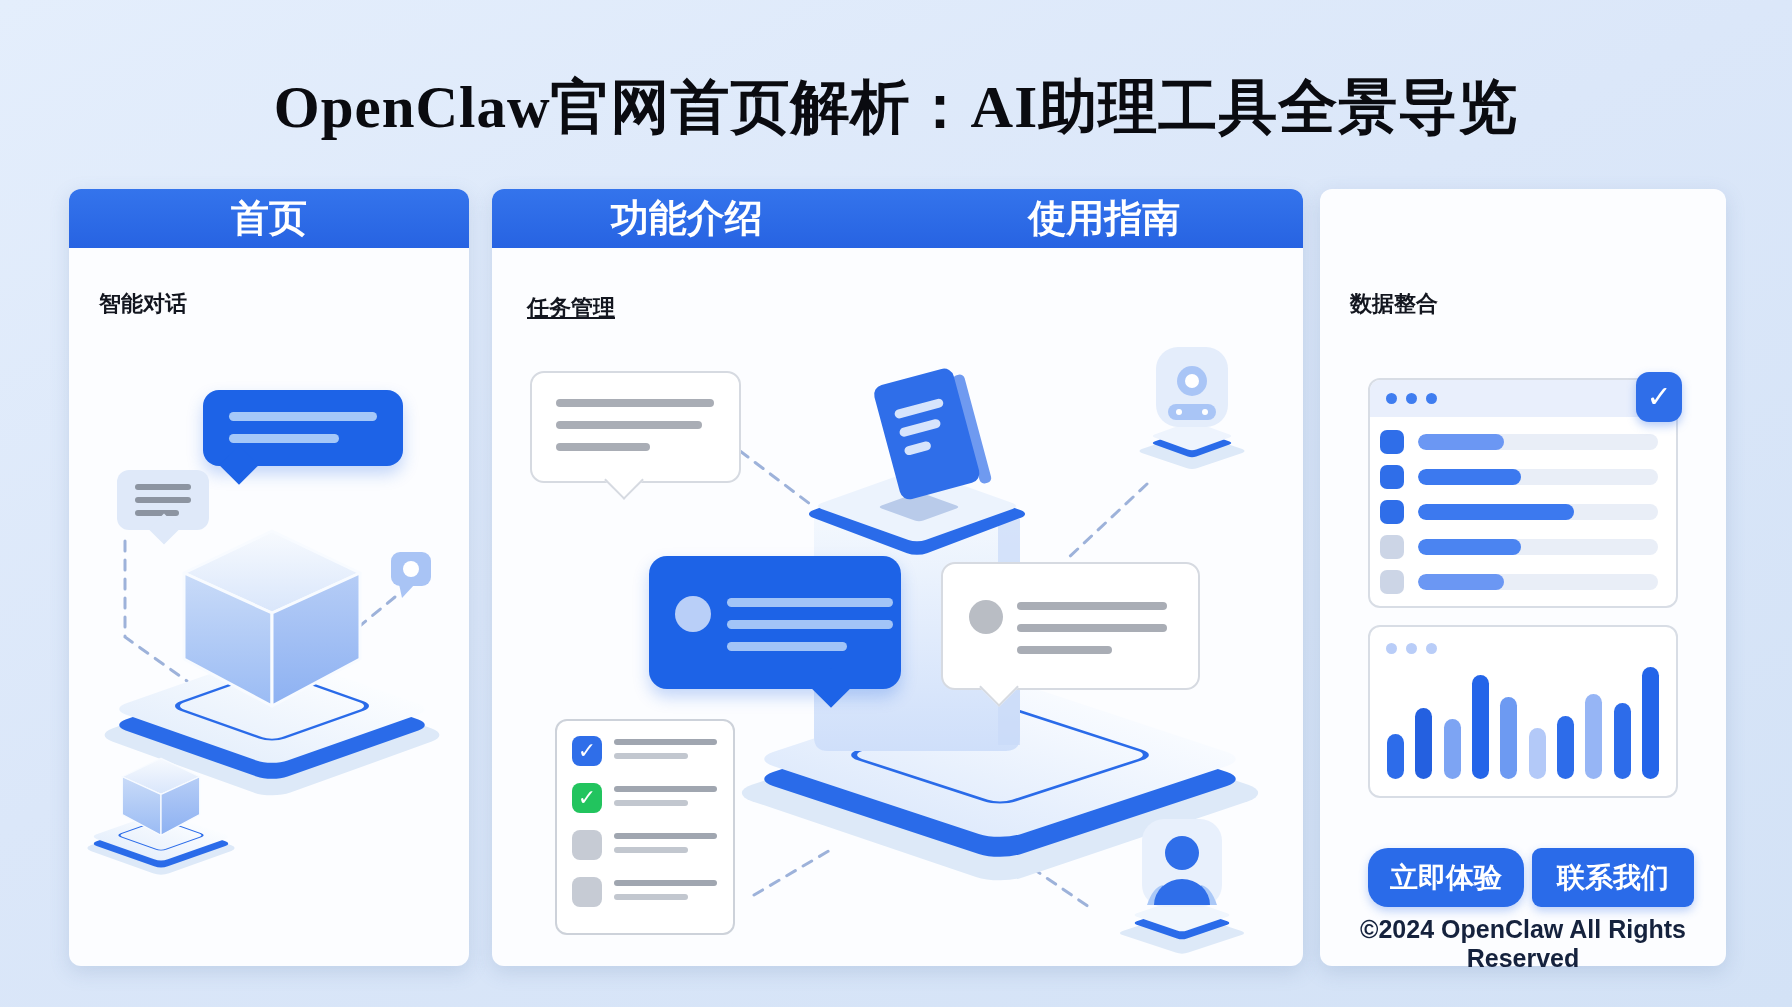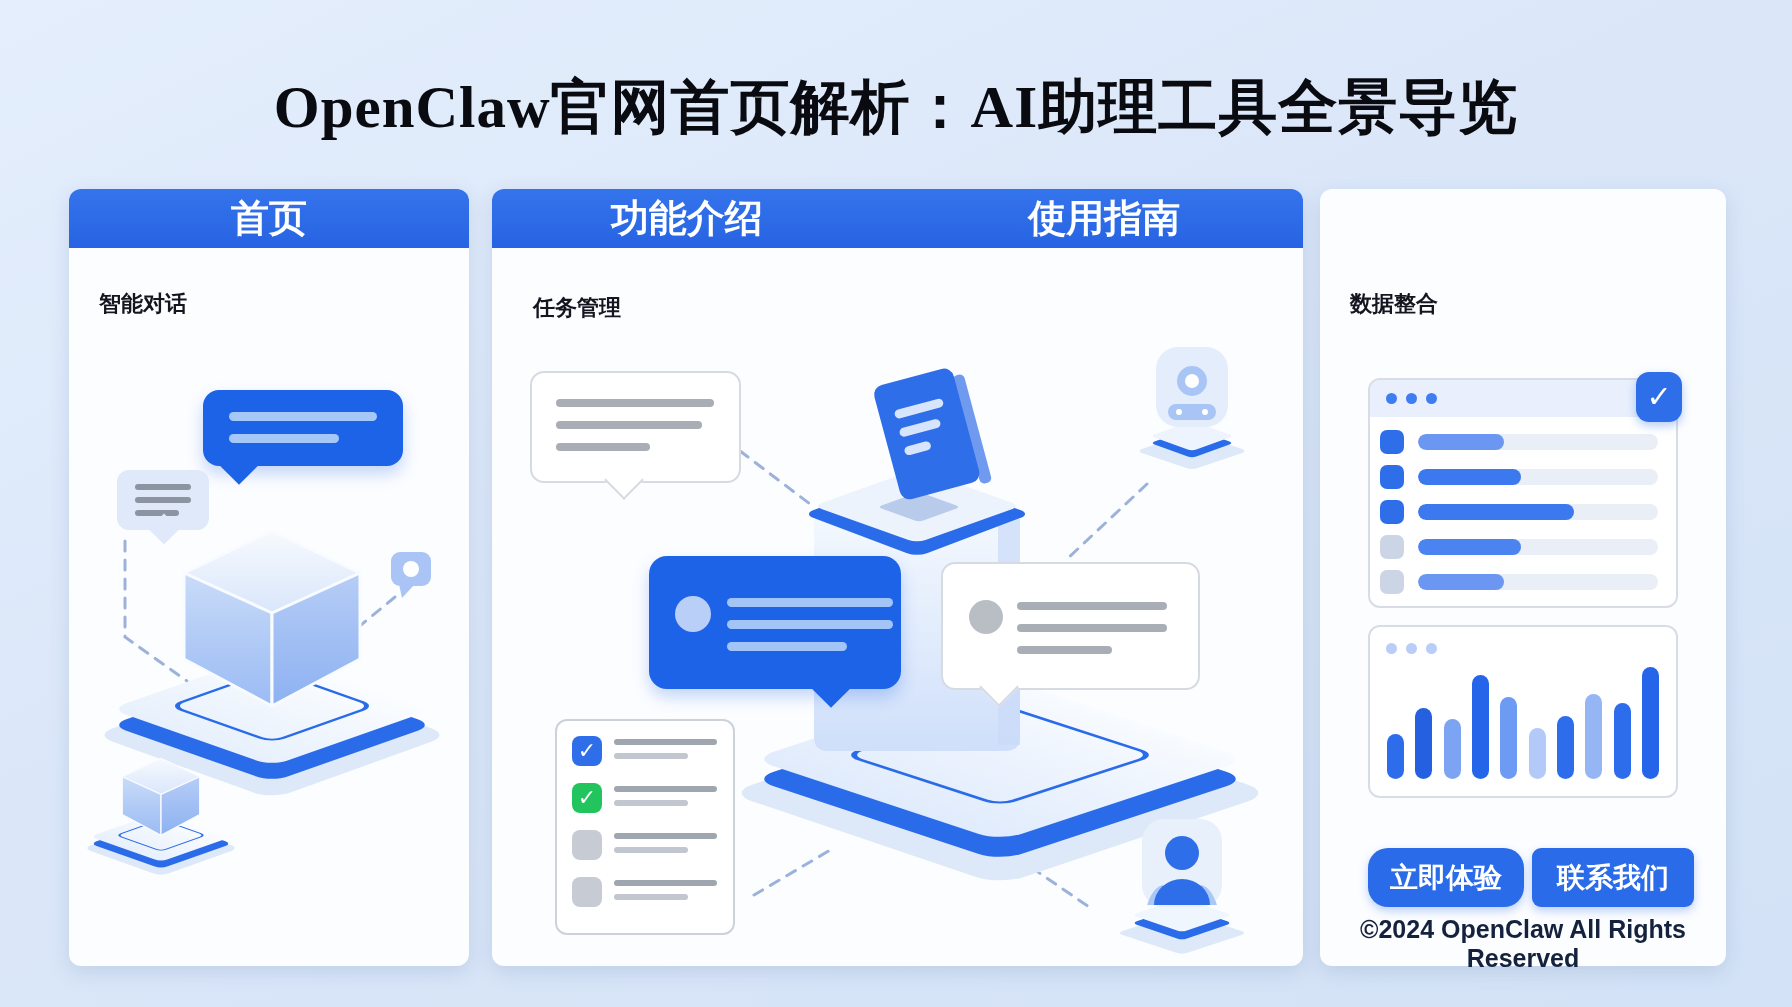--- a/index.html
+++ b/index.html
@@ -167,21 +167,21 @@
     <div class="line" style="left:18px;top:40px;width:44px;height:6px;background:#8c94a1;"></div>
     <div class="tail" style="left:36px;"></div>
   </div>
 </div>
 
 <div class="panel panel-features">
   <div class="tabbar">
     <div class="tab" style="left:24%;text-align:center;">功能介绍</div>
     <div class="tab" style="left:75.5%;">使用指南</div>
   </div>
-  <div class="subtitle" style="left:41px;top:88px;">任务管理</div>
+  <div class="subtitle" style="left:35px;top:88px;text-decoration:underline;">任务管理</div>
 
   <svg class="illu" viewBox="0 0 811 777">
     <defs>
       <linearGradient id="pedBody" x1="0" y1="0" x2="0" y2="1">
         <stop offset="0" stop-color="#f3f8fe"></stop>
           <stop offset="1" stop-color="#cfdffa"></stop>
       </linearGradient>
       <linearGradient id="platTopM" x1="0" y1="0" x2="0" y2="1">
         <stop offset="0" stop-color="#f8fbff"></stop>
           <stop offset="1" stop-color="#e0ebfc"></stop>

